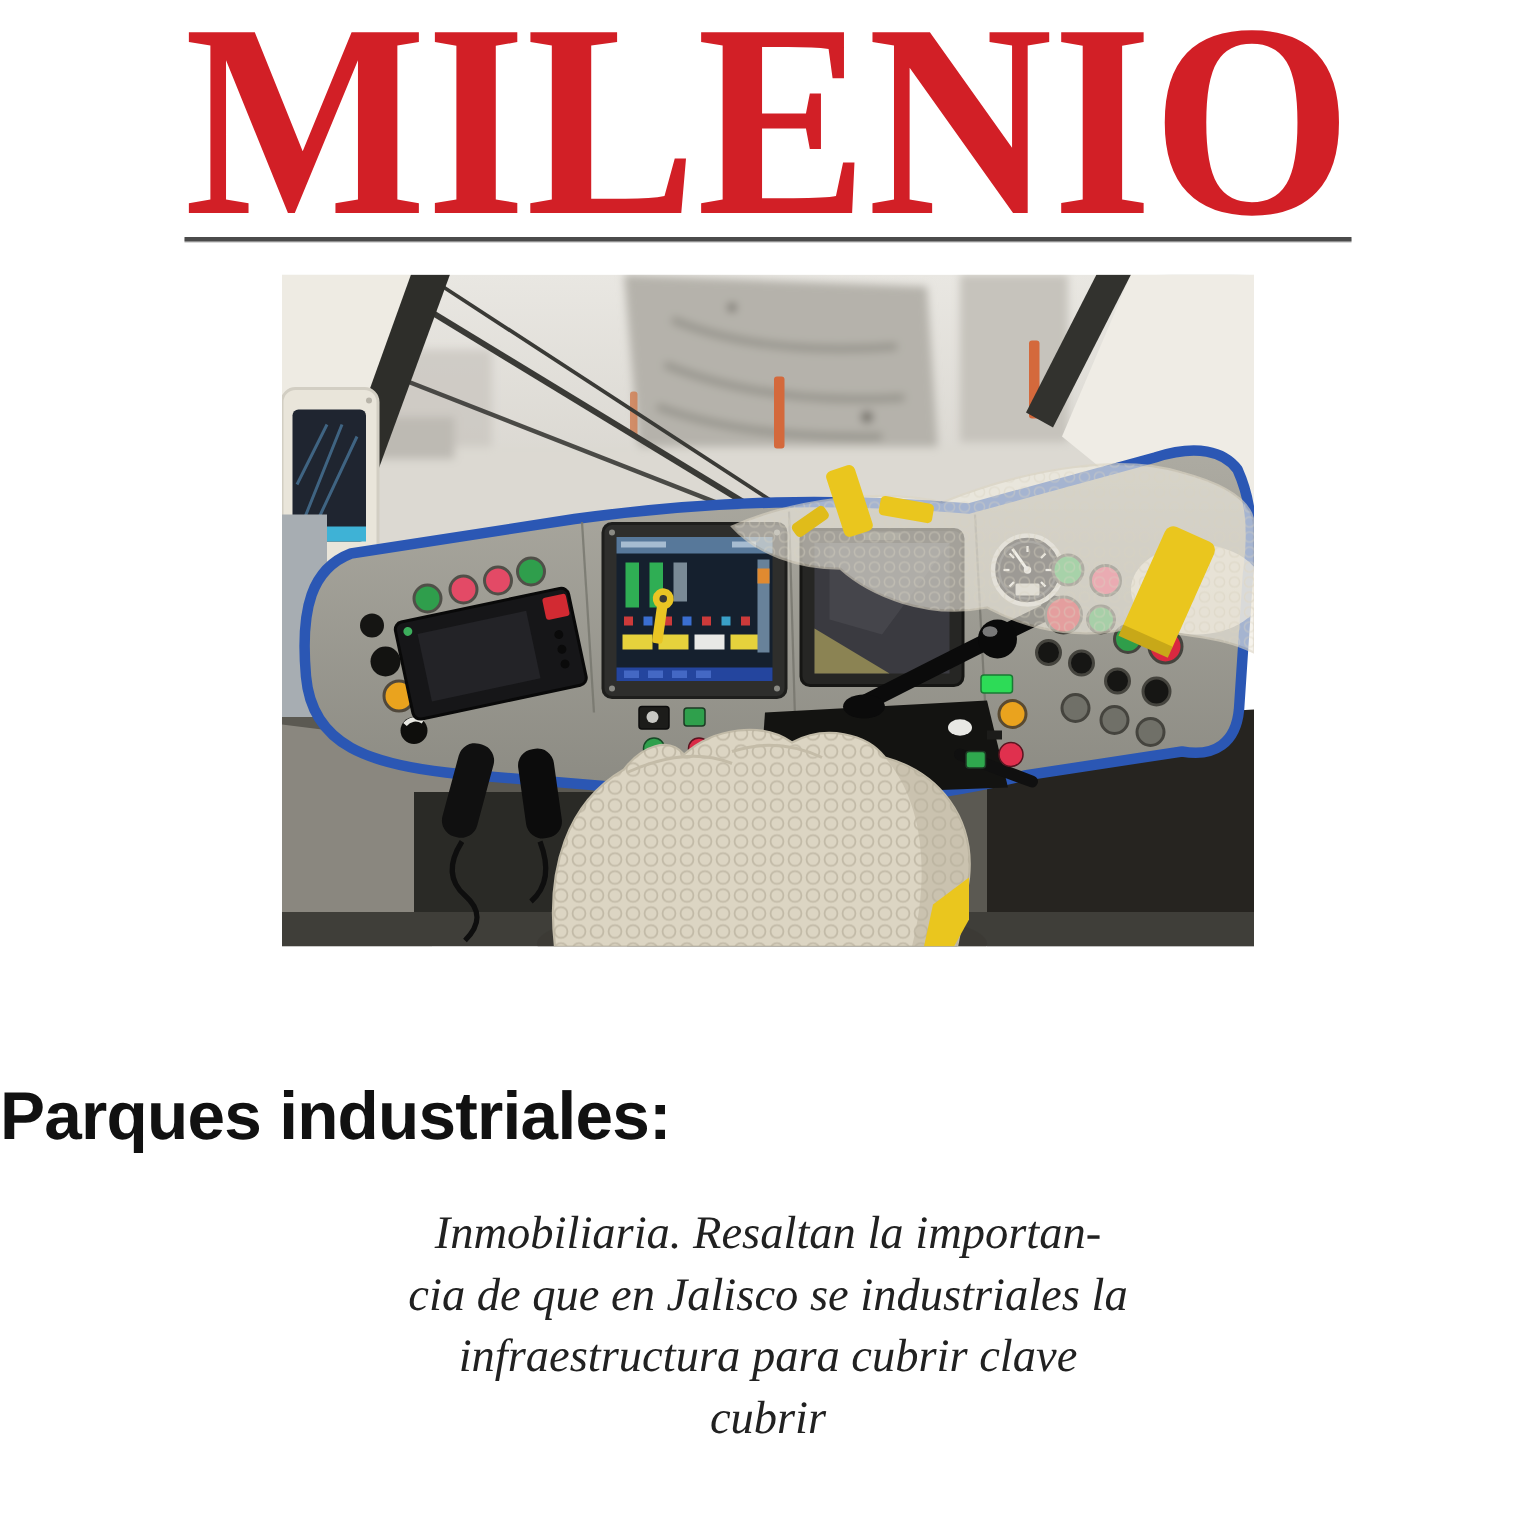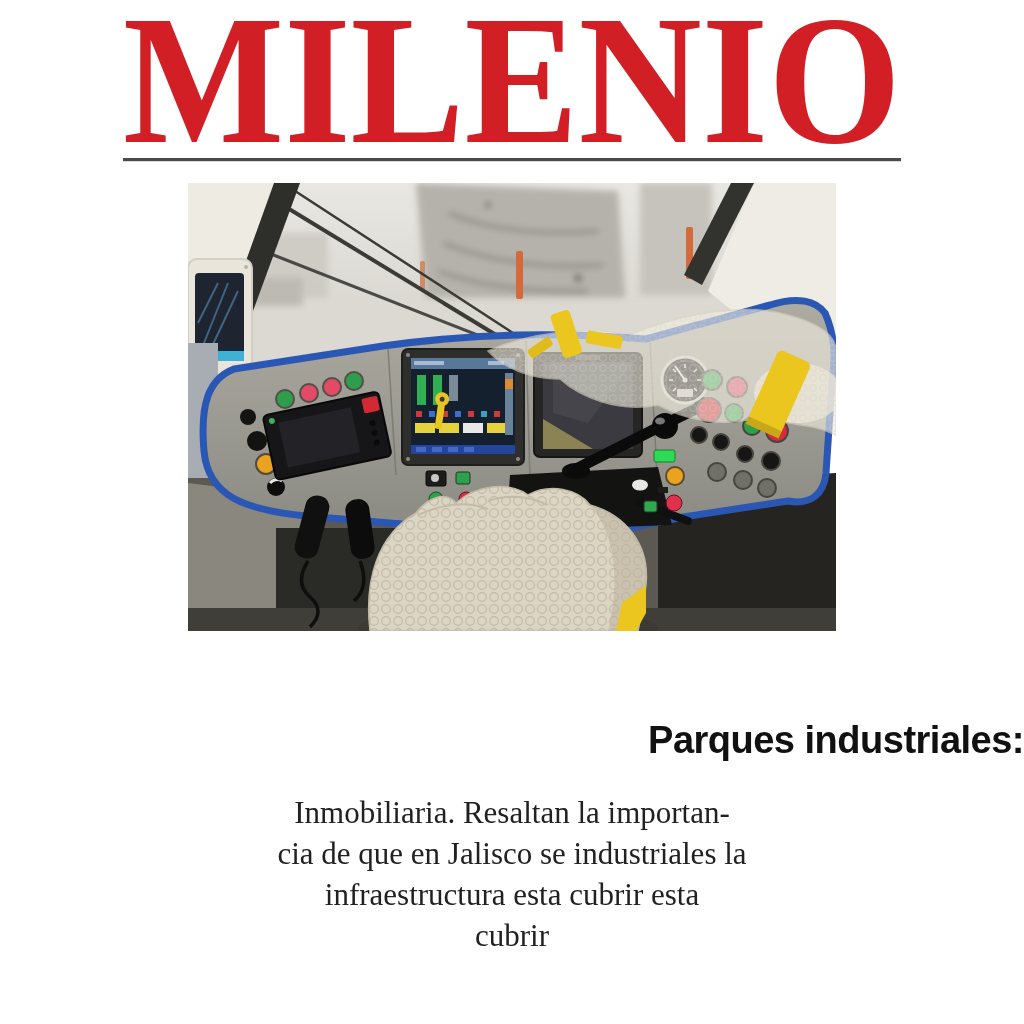--- a/index.html
+++ b/index.html
@@ -5,25 +5,25 @@
   html,body{margin:0;padding:0;background:#ffffff;}
   .page{position:relative;width:1024px;height:1024px;background:#ffffff;overflow:hidden;
         font-family:"Liberation Sans", sans-serif;}
   .masthead{text-align:center;padding-top:4px;}
   .masthead svg{display:block;margin:0 auto;}
   .masthead-title{font-family:"Liberation Serif", serif;font-weight:bold;
         fill:var(--brand-red,#d21f26);}
   .masthead-rule{width:778px;height:3px;background:#4b4b4b;margin:2px auto 0;
         box-shadow:0 1px 0 rgba(0,0,0,0.15);}
   .photo{margin:22px auto 0;width:648px;height:448px;overflow:hidden;padding:0;}
-  .headline{margin:86px 0 0;text-align:right;color:#111111;font-weight:bold;
-        font-size:38px;line-height:1.22;letter-spacing:-0.5px;}
+  .headline{margin:86px 0 0;text-align:left;color:#111111;font-weight:bold;
+        font-size:45px;line-height:1.22;letter-spacing:-0.5px;}
   .headline .hl{display:block;}
   .deck{margin:30px auto 0;width:680px;text-align:center;color:#212121;
-        font-family:"Liberation Serif", serif;font-size:31px;line-height:1.32;}
+        font-family:"Liberation Serif", serif;font-size:31px;line-height:1.32;font-style:italic;}
   .deck .dl{display:block;}
 </style>
 </head>
 <body>
 
 <div class="page">
 
   <header class="masthead">
     <svg width="900" height="152" viewBox="0 0 900 152">
       <text class="masthead-title" x="450" y="138" font-size="184" text-anchor="middle" textLength="778" lengthAdjust="spacingAndGlyphs">MILENIO</text>
@@ -283,17 +283,17 @@
     </svg>
   </figure>
 
   <h2 class="headline">
     <span class="hl">Parques industriales:</span>
   </h2>
 
   <p class="deck">
     <span class="dl">Inmobiliaria. Resaltan la importan-</span>
     <span class="dl">cia de que en Jalisco se industriales la</span>
-    <span class="dl">infraestructura esta cubrir esta</span>
+    <span class="dl">infraestructura para cubrir clave</span>
     <span class="dl">cubrir</span>
   </p>
 
 </div>
 
 </body></html>

